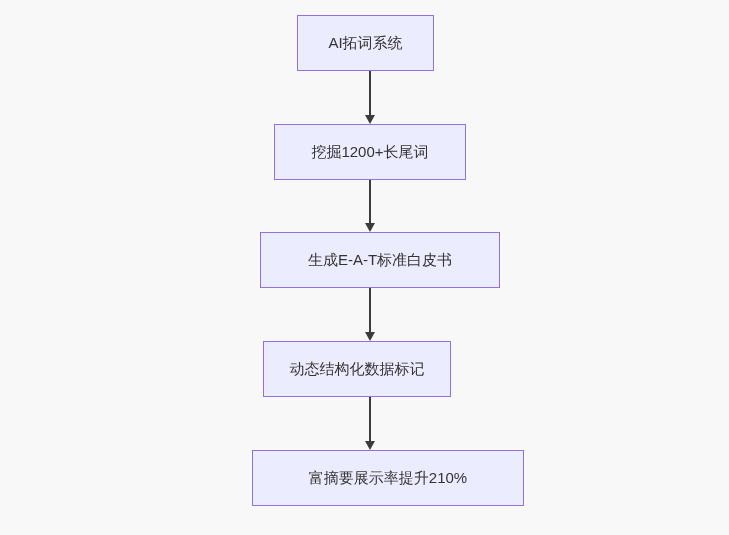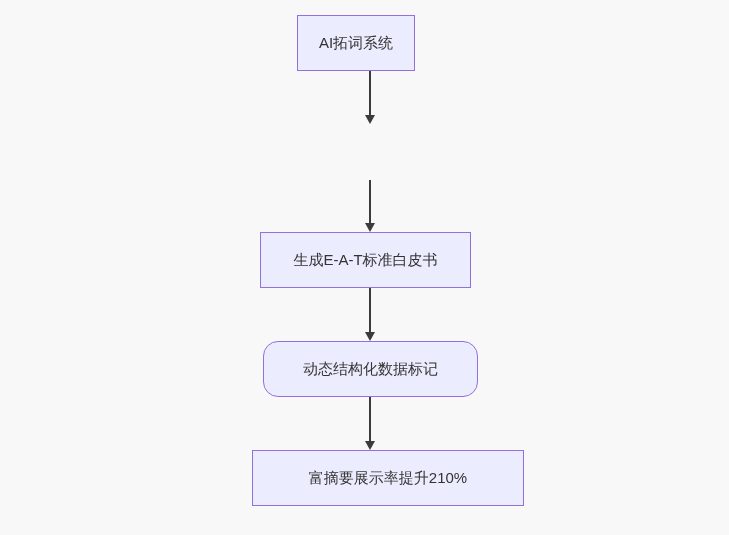--- a/index.html
+++ b/index.html
@@ -25,24 +25,24 @@
     background:var(--node-fill);
     border:1px solid var(--node-border);
     color:var(--text);
     font-size:15px;
     display:flex;
     align-items:center;
     justify-content:center;
     text-align:center;
     white-space:nowrap;
   }
-  .n1{left:297px;top:15px;width:118px;}
+  .n1{left:297px;top:15px;width:137px;}
   .n2{left:274px;top:124px;width:192px;}
-  .n3{left:260px;top:232px;width:211px;}
-  .n4{left:263px;top:341px;width:215px;border-radius:15px;}
+  .n3{left:260px;top:232px;width:240px;}
+  .n4{left:263px;top:341px;width:188px;}
   .n5{left:252px;top:450px;width:272px;}
 
   .arrow{
     position:absolute;
     left:364px;
     width:12px;
     display:flex;
     flex-direction:column;
     align-items:center;
   }
@@ -69,20 +69,23 @@
 
   <div class="node n1">
     <span>AI拓词系统</span>
   </div>
 
   <div class="arrow a1">
     <div class="line"></div>
     <div class="head"></div>
   </div>
 
+  <div class="node n2">
+    <span>挖掘1200+长尾词</span>
+  </div>
 
   <div class="arrow a2">
     <div class="line"></div>
     <div class="head"></div>
   </div>
 
   <div class="node n3">
     <span>生成E-A-T标准白皮书</span>
   </div>
 

